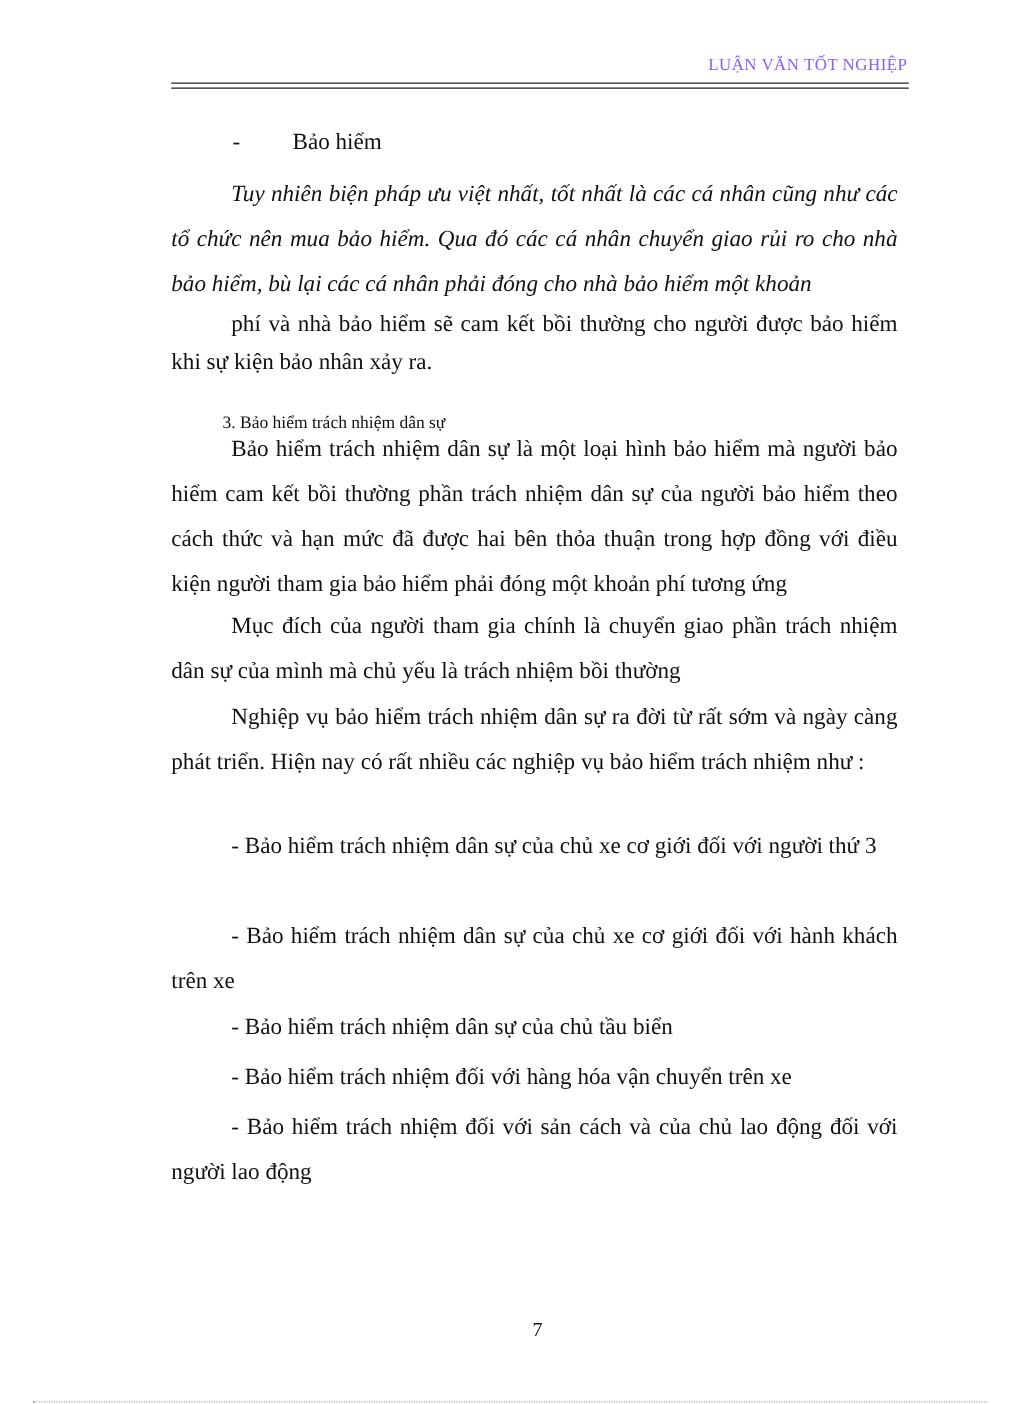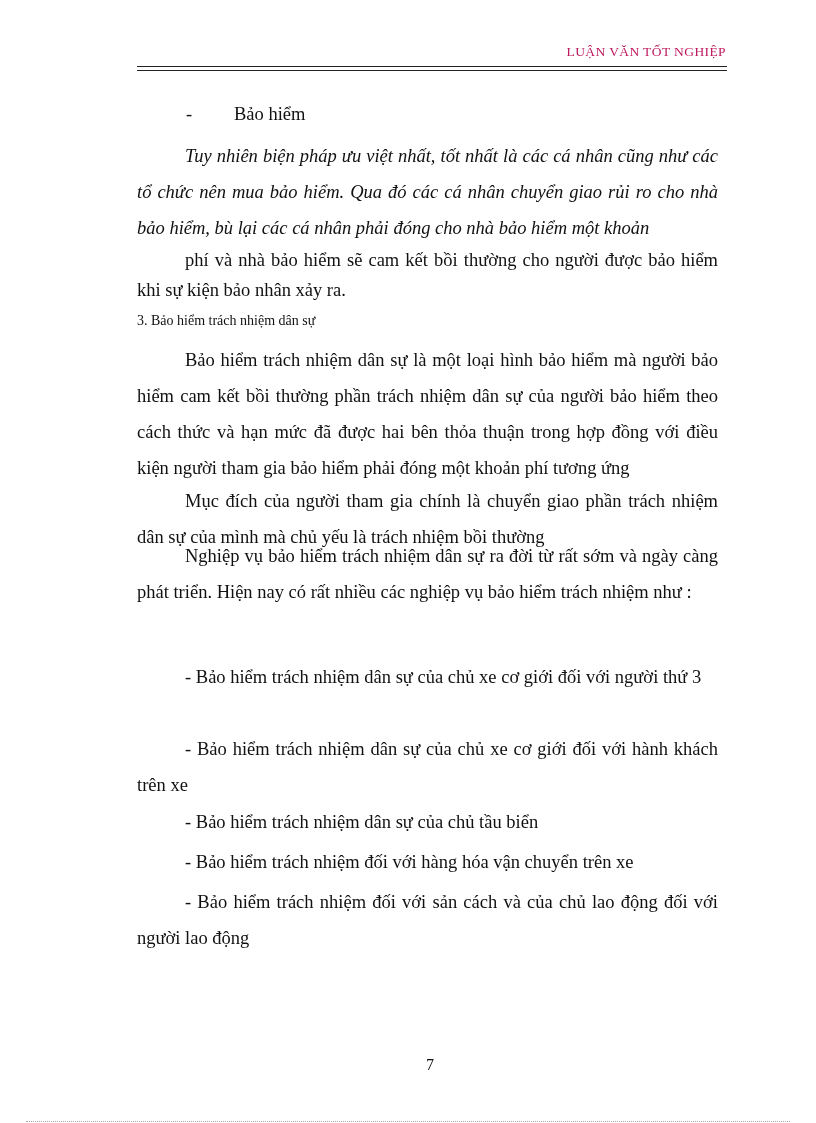--- a/index.html
+++ b/index.html
@@ -19,21 +19,21 @@
       position: absolute;
       left: 0; top: 0;
       width: 816px; height: 1123px;
     }
     .header-title {
       position: absolute;
       top: 44px;
       right: 90px;
       font-size: 13.5px;
       letter-spacing: 0.4px;
-      color: #be185d;
+      color: #8b5cf6;
       text-align: center;
     }
     .header-rule {
       position: absolute;
       left: 137px;
       top: 66px;
       width: 590px;
       height: 3px;
       border-top: 1.5px solid #222;
       border-bottom: 1.5px solid #222;
@@ -93,31 +93,31 @@
 
   <div class="block" style="top:138px;font-style:italic;">
     <p class="indent">Tuy nhiên biện pháp ưu việt nhất, tốt nhất là các cá nhân cũng như các tổ chức nên mua bảo hiểm. Qua đó các cá nhân chuyển giao rủi ro cho nhà bảo hiểm, bù lại các cá nhân phải đóng cho nhà bảo hiểm một khoản</p>
   </div>
 
   <div class="block" style="top:242px;">
     <p class="indent" style="text-align-last: justify;">phí và nhà bảo hiểm sẽ cam kết bồi thường cho người được bảo hiểm</p>
     <p style="margin-top:-6px;">khi sự kiện bảo nhân xảy ra.</p>
   </div>
 
-  <div class="small-heading" style="top:311px;">3. Bảo hiểm trách nhiệm dân sự</div>
+  <div class="small-heading" style="top:329px;margin-left:41px;">3. Bảo hiểm trách nhiệm dân sự</div>
 
   <div class="block" style="top:342px;">
     <p class="indent">Bảo hiểm trách nhiệm dân sự là một loại hình bảo hiểm mà người bảo hiểm cam kết bồi thường phần trách nhiệm dân sự của người bảo hiểm theo cách thức và hạn mức đã được hai bên thỏa thuận trong hợp đồng với điều kiện người tham gia bảo hiểm phải đóng một khoản phí tương ứng</p>
   </div>
 
   <div class="block" style="top:483px;">
     <p class="indent">Mục đích của người tham gia chính là chuyển giao phần trách nhiệm dân sự của mình mà chủ yếu là trách nhiệm bồi thường</p>
   </div>
 
-  <div class="block" style="top:538px;">
+  <div class="block" style="top:556px;">
     <p class="indent">Nghiệp vụ bảo hiểm trách nhiệm dân sự ra đời từ rất sớm và ngày càng phát triển. Hiện nay có rất nhiều các nghiệp vụ bảo hiểm trách nhiệm như :</p>
   </div>
 
   <div class="block" style="top:659px;">
     <p class="indent">- Bảo hiểm trách nhiệm dân sự của chủ xe cơ giới đối với người thứ 3</p>
   </div>
 
   <div class="block" style="top:731px;">
     <p class="indent">- Bảo hiểm trách nhiệm dân sự của chủ xe cơ giới đối với hành khách trên xe</p>
   </div>

